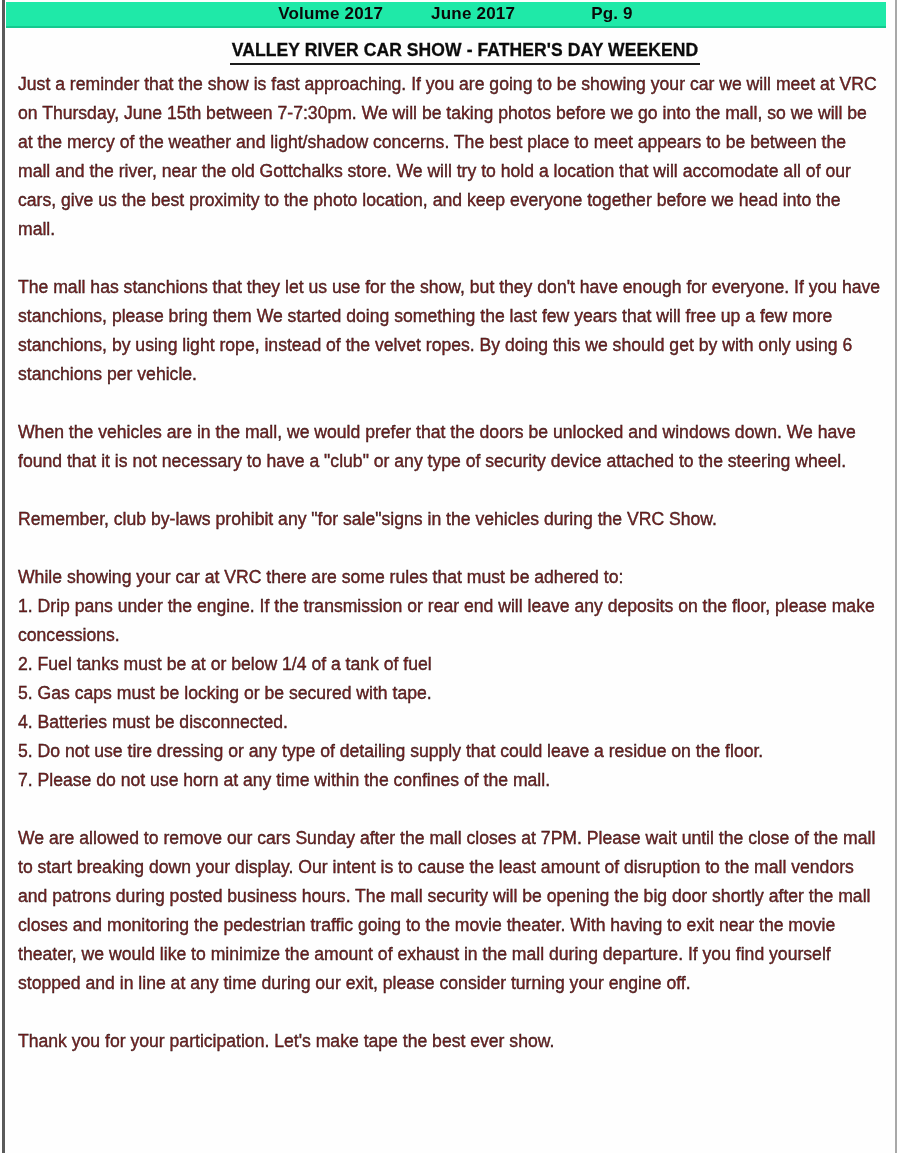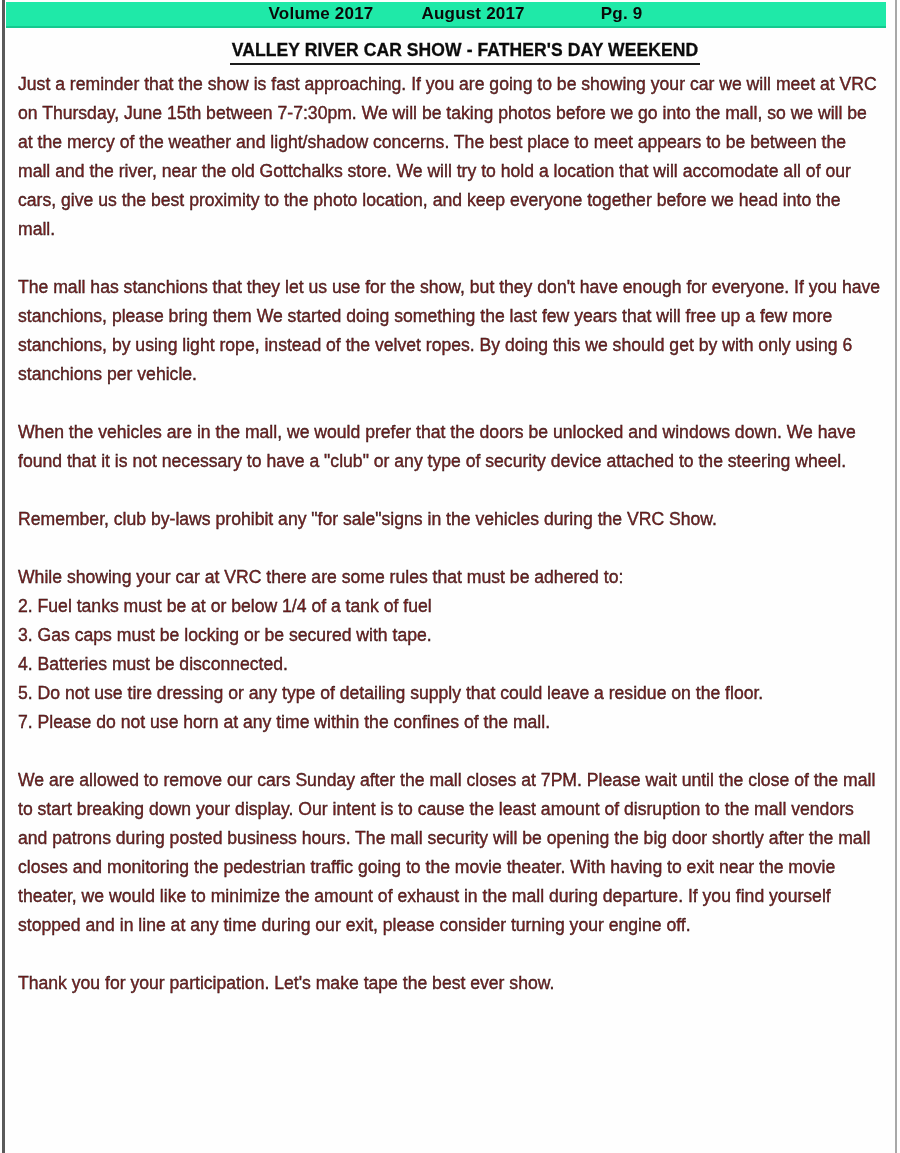--- a/index.html
+++ b/index.html
@@ -99,40 +99,41 @@
 
 <div class="page">
 
   <div class="border-left"></div>
   <div class="border-right"></div>
 
   <div class="header-bar">
     <div class="hgroup">
       <span>Volume 2017</span>
       <span class="gap1"></span>
-      <span>August 2017</span>
+      <span>June 2017</span>
       <span class="gap2"></span>
       <span>Pg. 9</span>
     </div>
   </div>
 
   <div class="title-row">
     <h1 class="doc-title">VALLEY RIVER CAR SHOW - FATHER'S DAY WEEKEND</h1>
   </div>
 
   <div class="content">
     <p>Just a reminder that the show is fast approaching.  If you are going to be showing your car we will meet at VRC on Thursday, June 15th between 7-7:30pm.  We will be taking photos before we go into the mall, so we will be at the mercy of the weather and light/shadow concerns.  The best place to meet appears to be between the mall and the river, near the old Gottchalks store.  We will try to hold a location that will accomodate all of our cars, give us the best proximity to the photo location, and keep everyone together before we head into the mall.</p>
     <p>The mall has stanchions that they let us use for the show, but they don't have enough for everyone.  If you have stanchions, please bring them  We started doing something the last few years that will free up a few more stanchions, by using light rope, instead of the velvet ropes.  By doing this we should get by with only using 6 stanchions per vehicle.</p>
     <p>When the vehicles are in the mall, we would prefer that the doors be unlocked and windows down.  We have found that it is not necessary to have a "club" or any type of security device attached to the steering wheel.</p>
     <p>Remember, club by-laws prohibit any "for sale"signs in the vehicles during the VRC Show.</p>
 
     <div class="rules-block">
       <p class="rules-intro">While showing your car at VRC there are some rules that must be adhered to:</p>
+      <p class="rule">1.  Drip pans under the engine.  If the transmission or rear end will leave any deposits on the floor, please make concessions.</p>
       <p class="rule">2. Fuel tanks must be at or below 1/4 of a tank of fuel</p>
-      <p class="rule">3. Gas caps must be locking or be secured with tape.</p>
+      <p class="rule">5. Gas caps must be locking or be secured with tape.</p>
       <p class="rule">4.  Batteries must be disconnected.</p>
       <p class="rule">5. Do not use tire dressing or any type of detailing supply that could leave a residue on the floor.</p>
       <p class="rule">7.  Please do not use horn at any time within the confines of the mall.</p>
     </div>
 
     <p>We are allowed to remove our cars Sunday after the mall closes at 7PM.  Please wait until the close of the mall to start breaking down your display.  Our intent is to cause the least amount of disruption to the mall vendors and patrons during posted business hours.  The mall security will be opening the big door shortly after the mall closes and monitoring the pedestrian traffic going to the movie theater.  With having to exit near the movie theater, we would like to minimize the amount of exhaust in the mall during departure.  If you find yourself stopped and in line at any time during our exit, please consider turning your engine off.</p>
     <p>Thank you for your participation.  Let's make tape the best ever show.</p>
   </div>
 
 </div>

